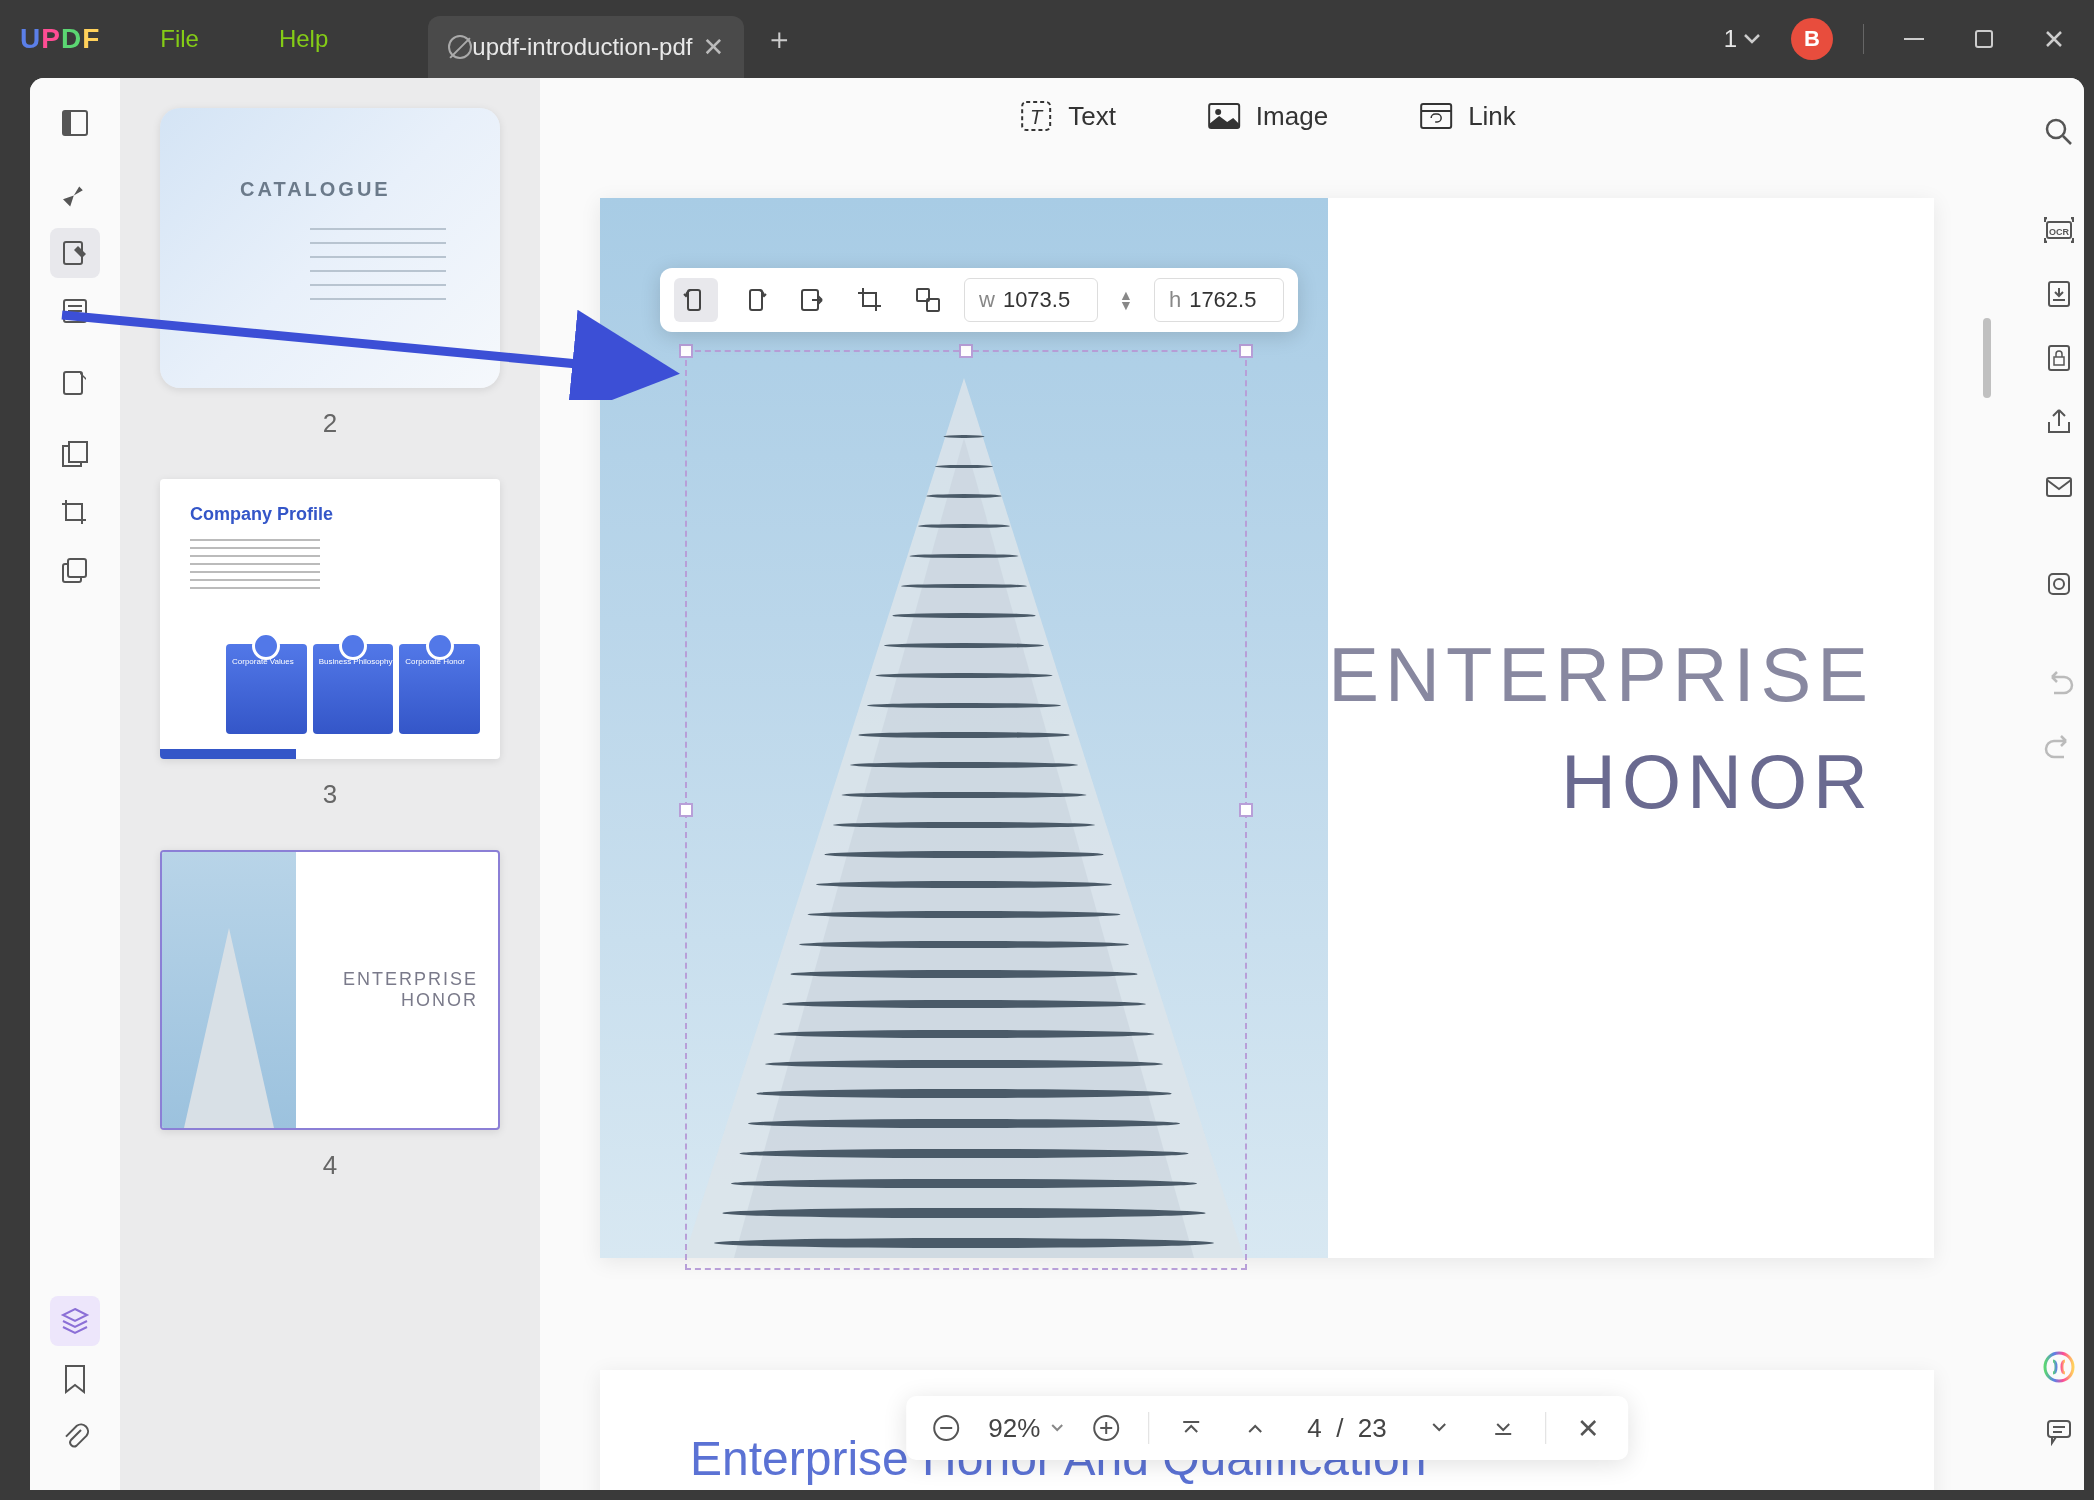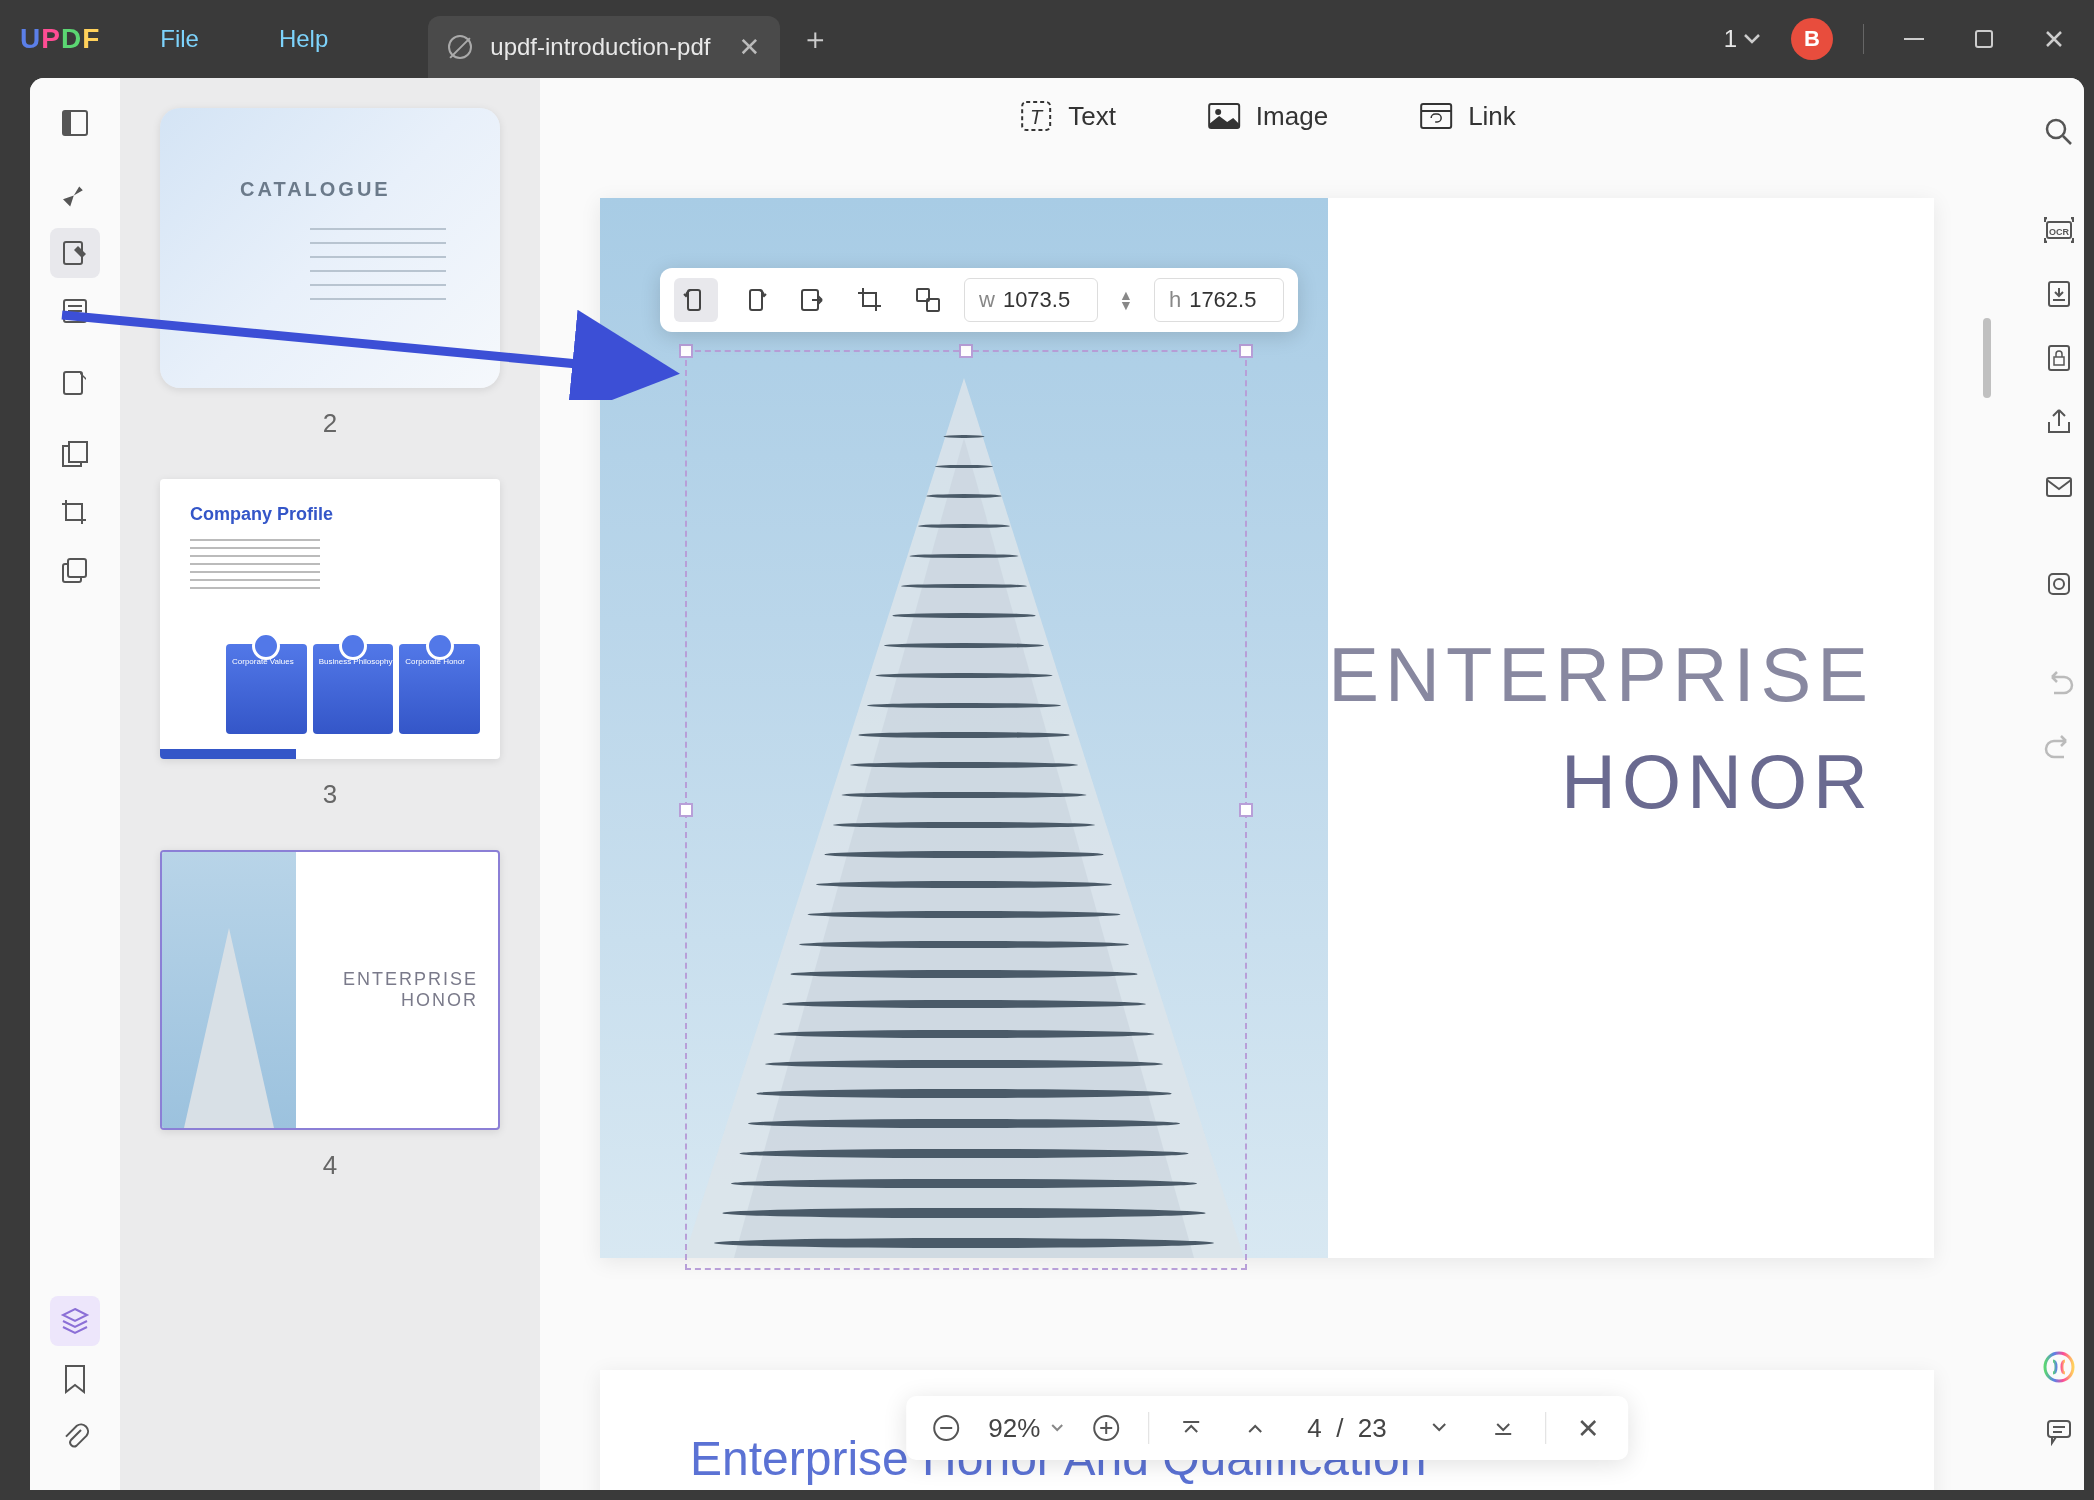--- a/index.html
+++ b/index.html
@@ -5,24 +5,24 @@
   * { margin: 0; padding: 0; box-sizing: border-box; font-family: -apple-system, BlinkMacSystemFont, "Segoe UI", sans-serif; }
   body { background: #3a3a3a; overflow: hidden; width: 2094px; height: 1500px; position: relative; }
   
   
   .titlebar { height: 78px; background: #3a3a3a; display: flex; align-items: center; padding: 0 20px; }
   .logo { font-weight: 800; font-size: 28px; letter-spacing: 1px; margin-right: 60px; }
   .logo .u { color: #5b7fe8; }
   .logo .p { color: #ff4d94; }
   .logo .d { color: #5bd672; }
   .logo .f { color: #ffd15b; }
-  .menu-item { color: #7dd3fc; font-size: 24px; margin-right: 80px; cursor: pointer; }
+  .menu-item { color: #84cc16; font-size: 24px; margin-right: 80px; cursor: pointer; }
   
   .tab-group { display: flex; align-items: stretch; height: 100%; margin-left: 20px; }
-  .tab { display: flex; align-items: center; background: #4a4a4a; border-radius: 12px 12px 0 0; padding: 0 20px; gap: 18px; height: 62px; margin-top: 16px; }
+  .tab { display: flex; align-items: center; background: #4a4a4a; border-radius: 12px 12px 0 0; padding: 0 20px; height: 62px; margin-top: 16px; }
   .tab-icon { width: 24px; height: 24px; border-radius: 50%; border: 2px solid #aaa; position: relative; }
   .tab-icon::after { content: ""; position: absolute; width: 140%; height: 2px; background: #aaa; top: 50%; left: -20%; transform: rotate(-45deg); }
   .tab-title { color: #e8e8e8; font-size: 24px; }
   .tab-close { color: #bbb; font-size: 26px; cursor: pointer; margin-left: 10px; }
   .new-tab { color: #ccc; font-size: 30px; margin-left: 20px; cursor: pointer; align-self: center; }
   
   .titlebar-right { margin-left: auto; display: flex; align-items: center; gap: 30px; }
   .dropdown-1 { color: #e8e8e8; font-size: 24px; display: flex; align-items: center; gap: 6px; cursor: pointer; }
   .avatar { width: 42px; height: 42px; border-radius: 50%; background: #e84d3d; color: white; display: flex; align-items: center; justify-content: center; font-weight: 600; font-size: 22px; }
   .divider-v { width: 1px; height: 30px; background: #666; }

